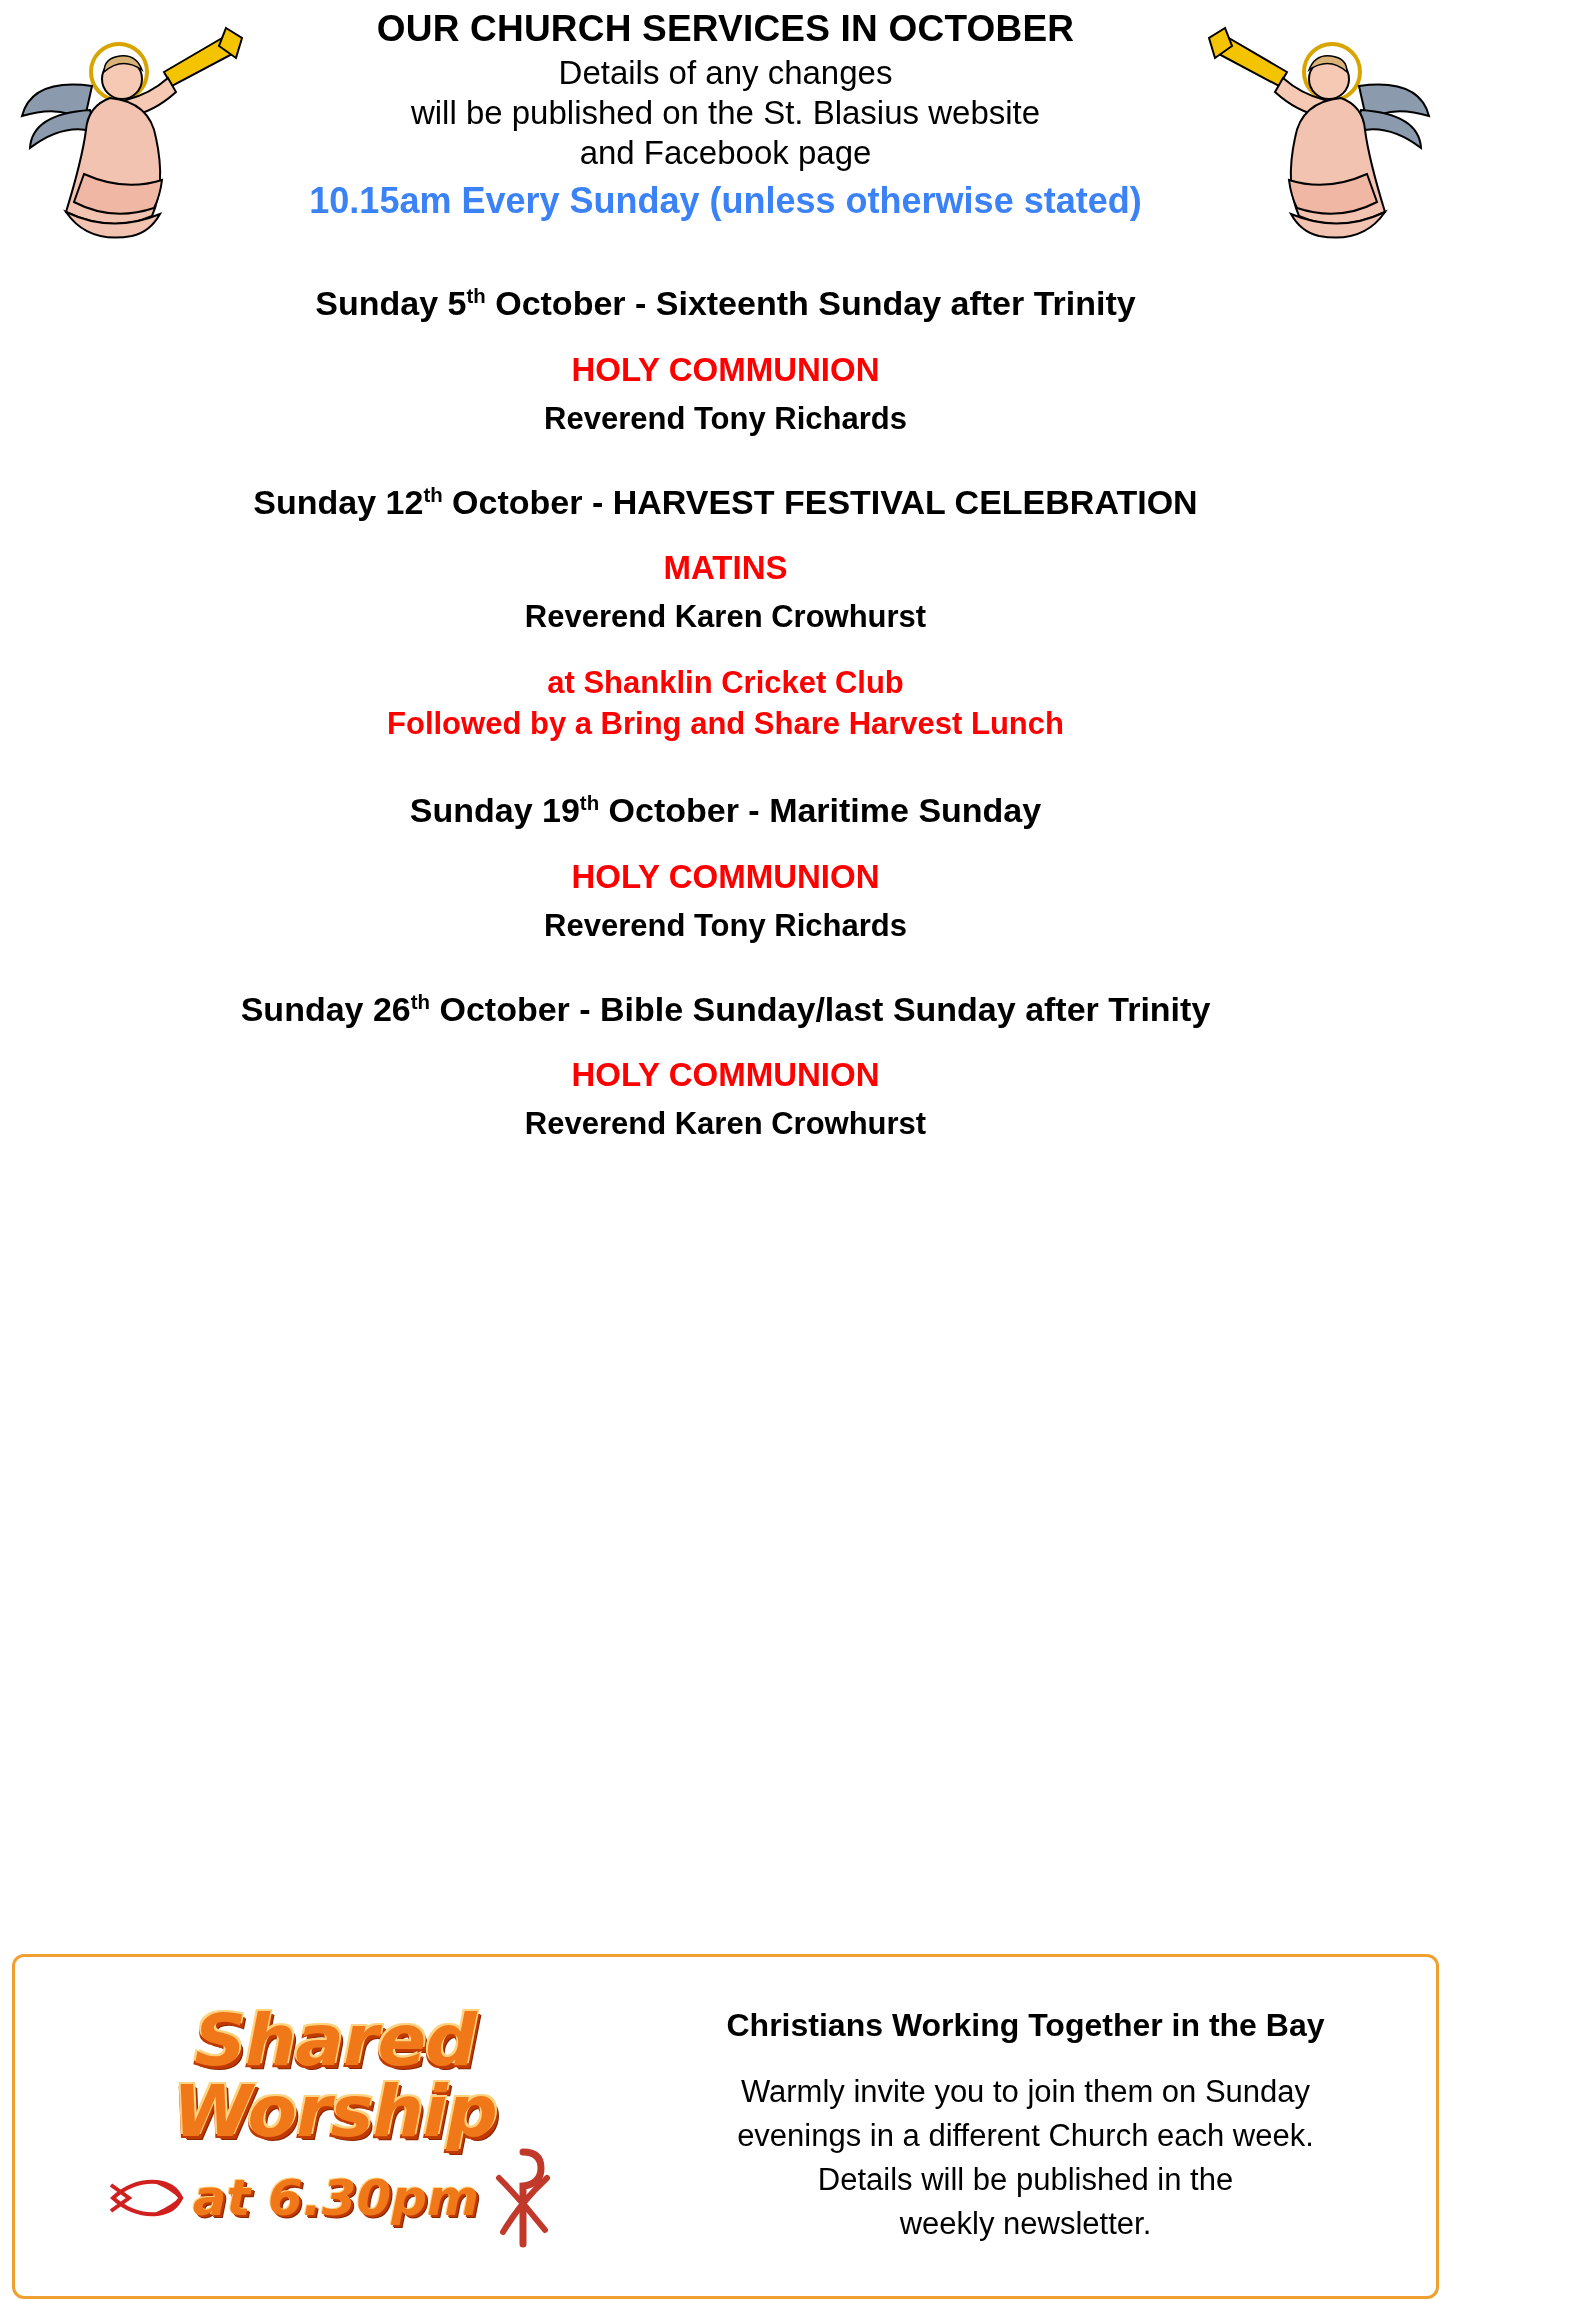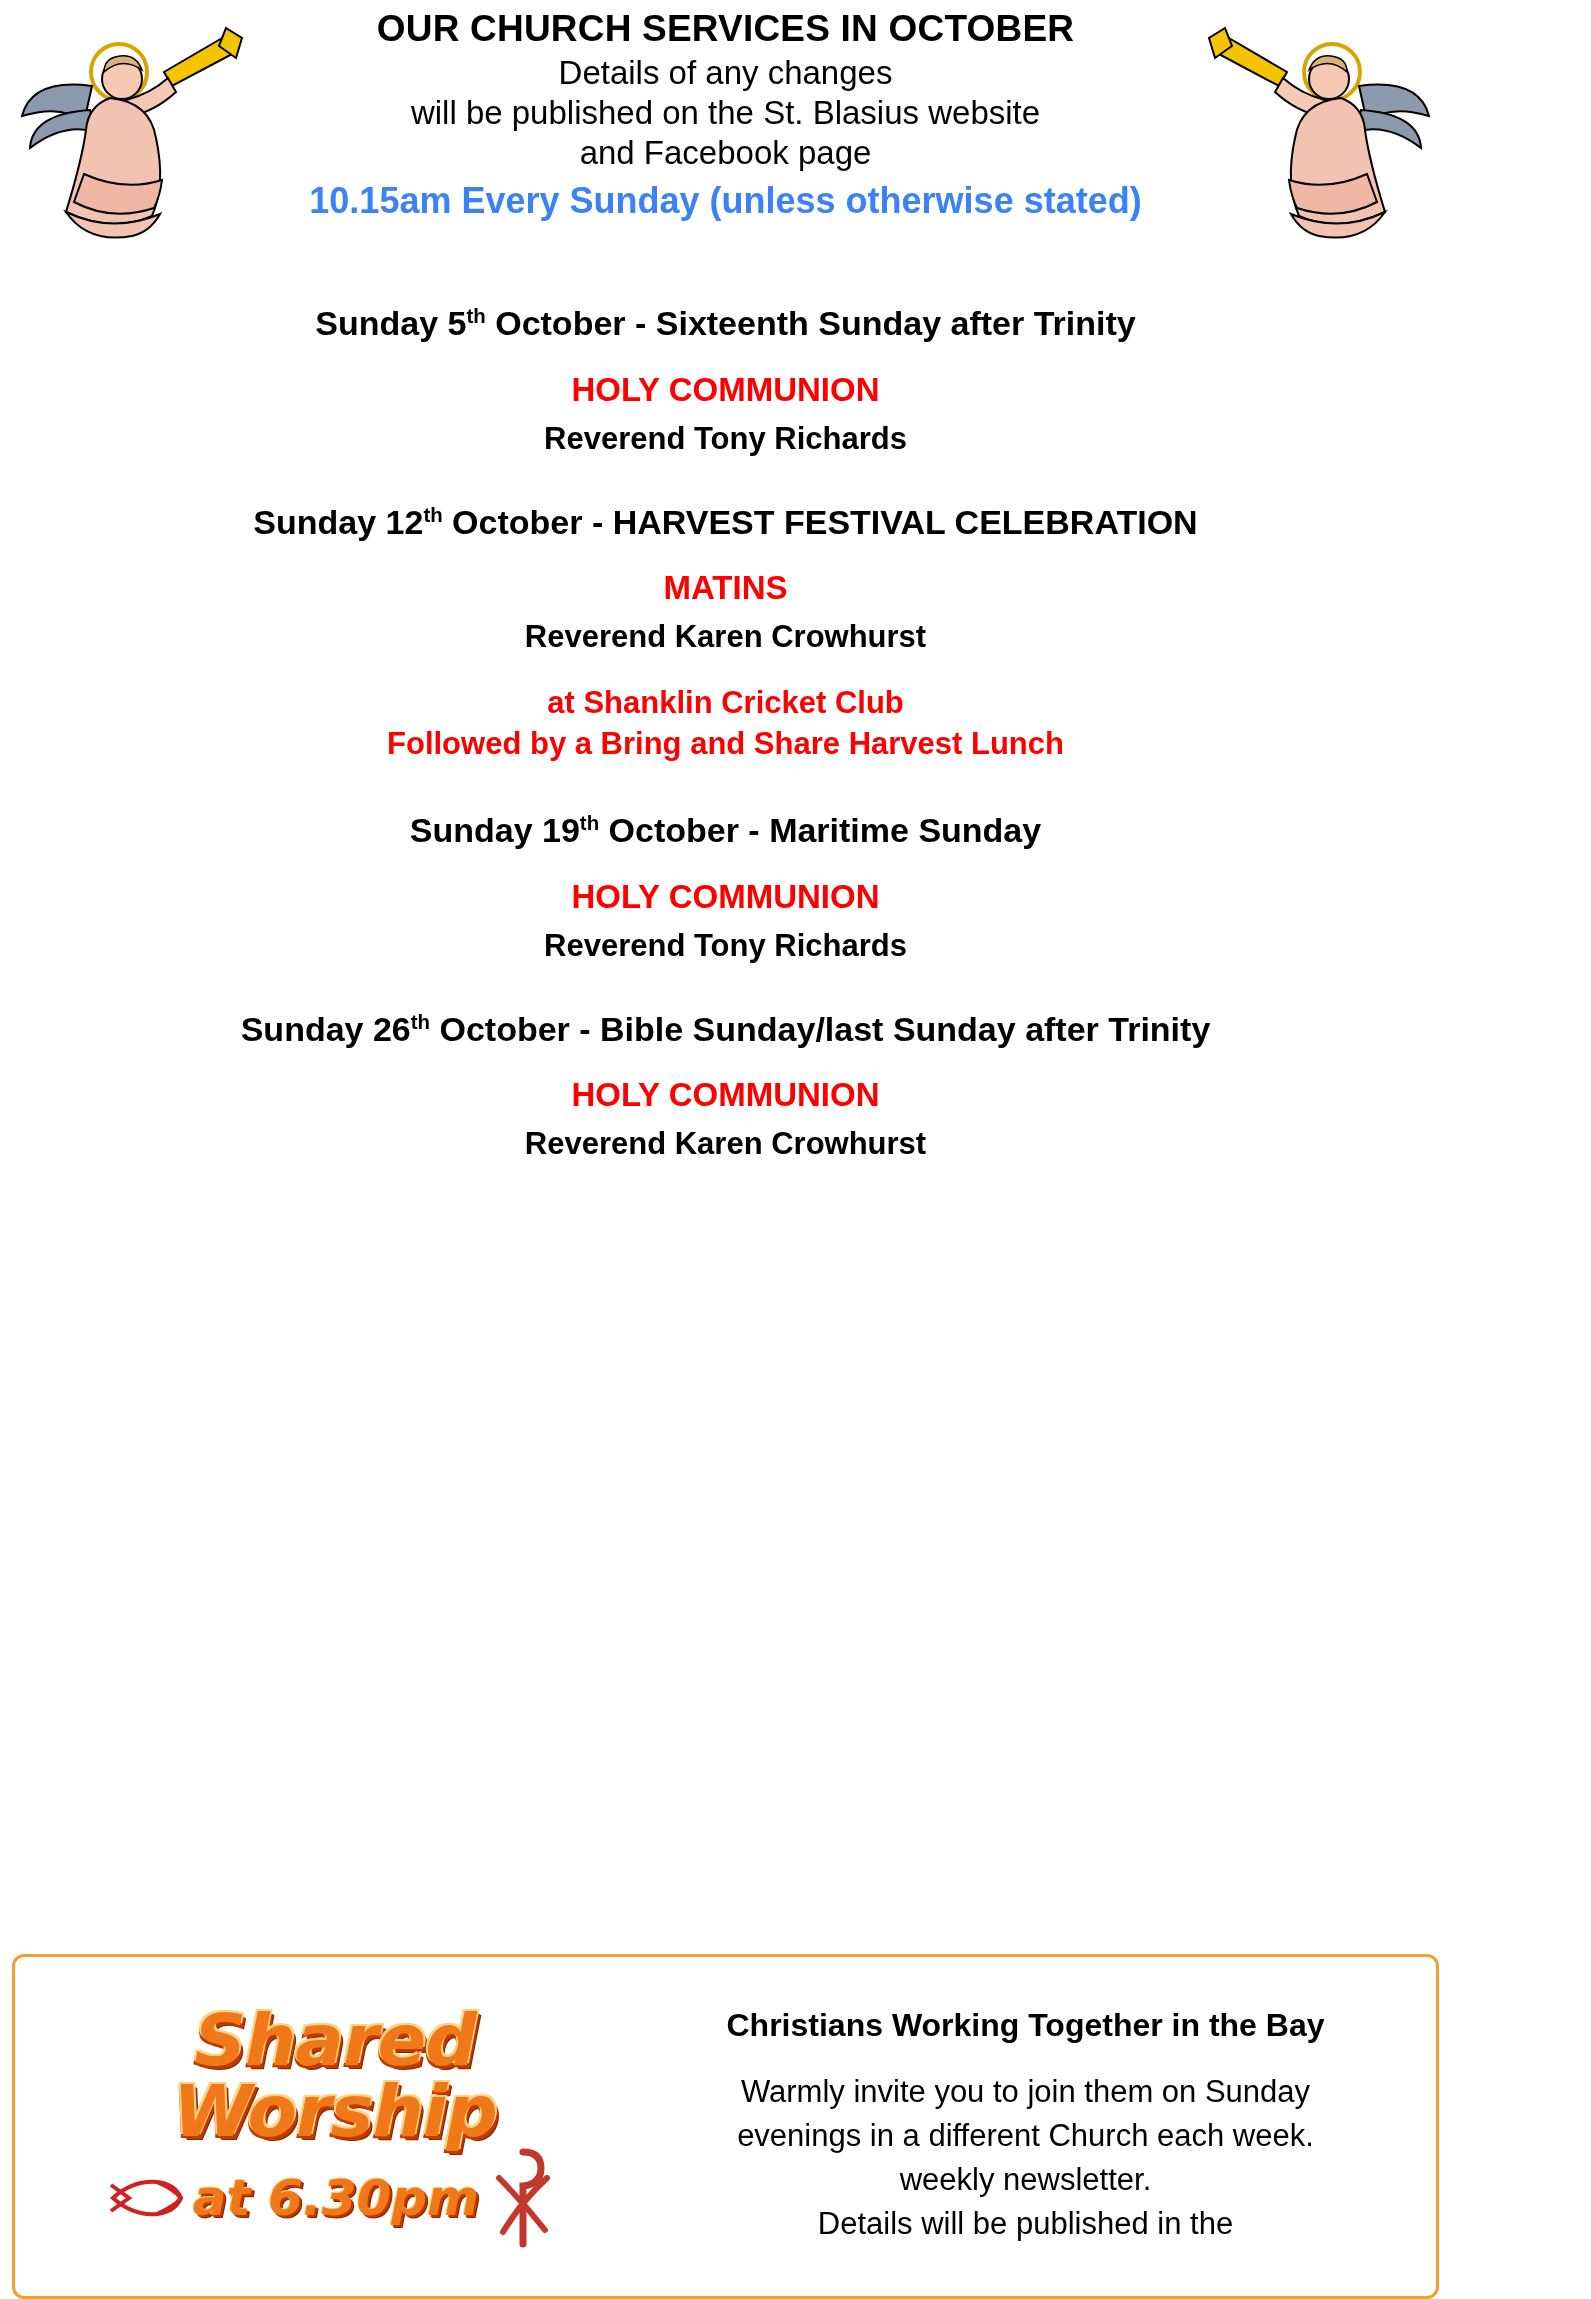--- a/index.html
+++ b/index.html
@@ -59,21 +59,21 @@
     position: absolute;
     top: 24px;
     width: 230px;
     height: 230px;
   }
   .angel-left { left: 14px; }
   .angel-right { right: 14px; }
 
   
   .services {
-    margin-top: 80px;
+    margin-top: 60px;
     text-align: center;
   }
   .service {
     margin-bottom: 44px;
   }
   .service-heading {
     font-size: 34px;
     font-weight: bold;
     line-height: 1.25;
   }
@@ -296,19 +296,19 @@
           <path d="M10 30 q24 24 46 52" fill="none" stroke="#c0392b" stroke-width="6" stroke-linecap="round"></path>
           <path d="M58 30 q-26 24 -44 54" fill="none" stroke="#c0392b" stroke-width="6" stroke-linecap="round"></path>
         </svg>
       </div>
     </div>
     <div class="shared-right">
       <div class="shared-title">Christians Working Together in the Bay</div>
       <div class="shared-text">
         <div>Warmly invite you to join them on Sunday</div>
         <div>evenings in a different Church each week.</div>
+        <div>Details will be published in the</div>
         <div>weekly newsletter.</div>
-        <div>Details will be published in the</div>
       </div>
     </div>
   </div>
 
 </div>
 
 </body></html>

